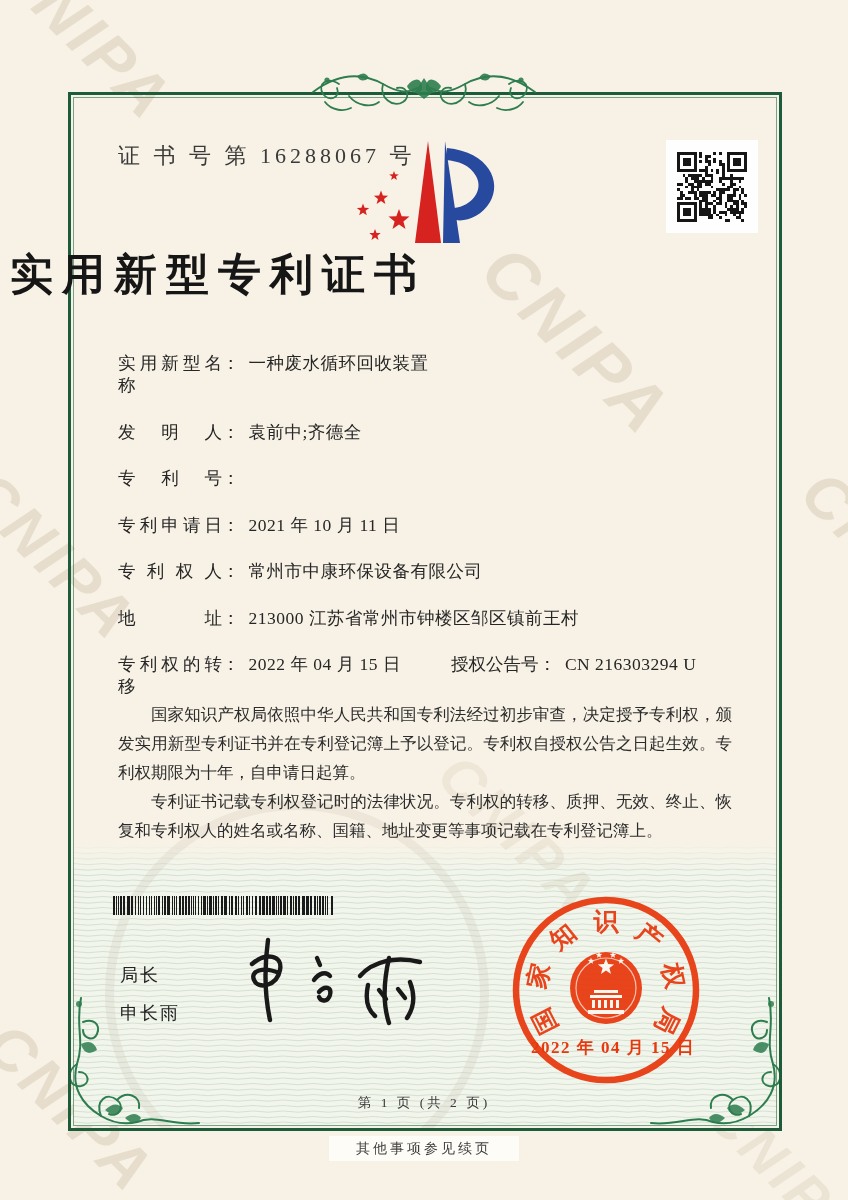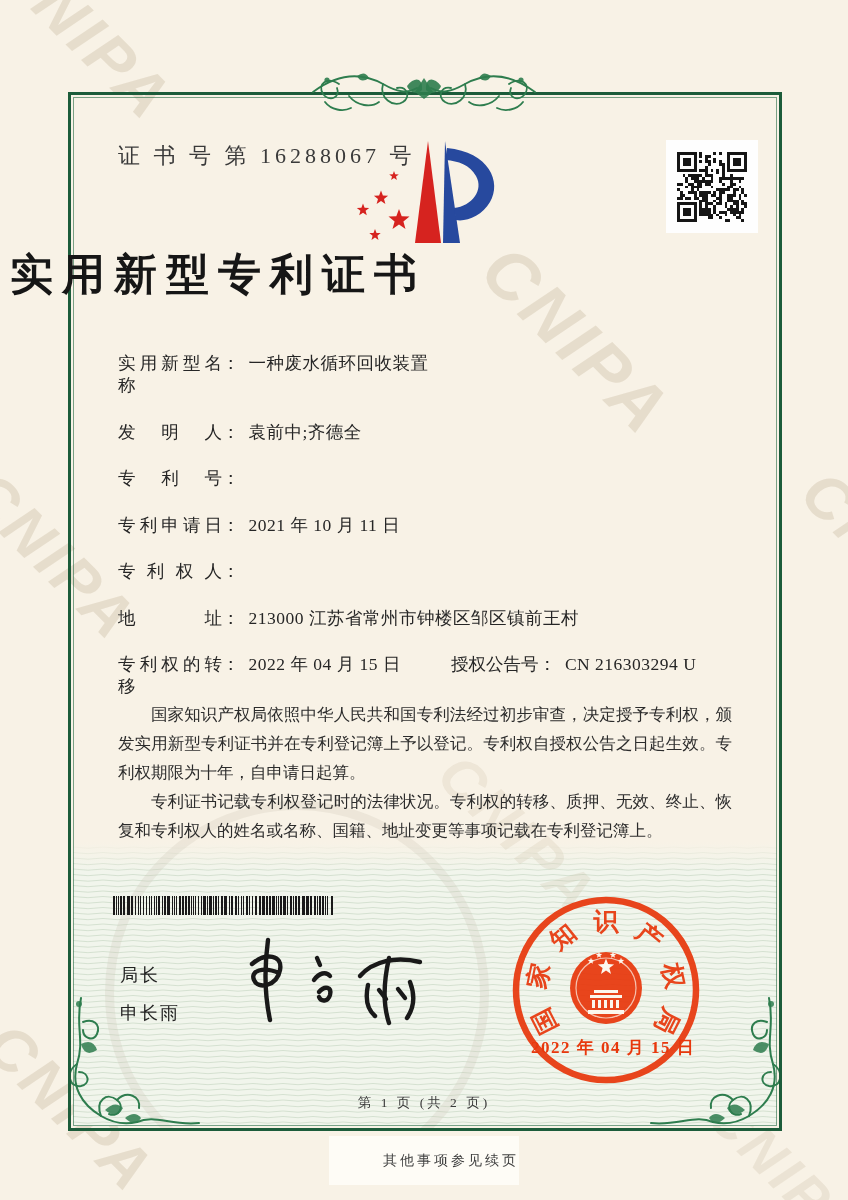--- a/index.html
+++ b/index.html
@@ -40,22 +40,22 @@
   
   #barcode{left:113px;top:896px;}
   .signer-label{left:120px;font-family:"Liberation Sans",sans-serif;font-size:18px;
                 color:#222;letter-spacing:2px;}
   #signature{left:222px;top:928px;}
   #seal{left:504px;top:893px;}
   #seal-date{left:531px;top:1036px;font-size:17px;color:#e8380d;letter-spacing:1.5px;
              font-weight:bold;}
   #page-info{left:0;top:1094px;width:848px;text-align:center;font-size:13.5px;
              letter-spacing:3px;color:#3a3a3a;}
-  #note-box{left:329px;top:1136px;width:190px;height:49px;background:#fefcf6;
-            display:flex;align-items:center;justify-content:flex-end;}
+  #note-box{left:329px;top:1136px;width:190px;height:25px;background:#fefcf6;
+            display:flex;align-items:center;justify-content:center;}
   #note-box span{font-size:14px;letter-spacing:3px;color:#3f3f3f;}
   .orn{position:absolute;z-index:2;}
   .content{z-index:3;}
 </style>
 </head>
 <body>
 
 <span class="wm" style="left:-22px;top:-4px;font-size:64px;">CNIPA</span>
 <span class="wm" style="left:460px;top:300px;font-size:70px;">CNIPA</span>
 <span class="wm" style="left:782px;top:520px;font-size:62px;">CNIPA</span>
@@ -427,20 +427,21 @@
       <span class="fcolon">：</span>
   </div>
   <div class="frow">
     <span class="flabel">专利申请日</span>
       <span class="fcolon">：</span>
     <span class="fvalue">2021 年 10 月 11 日</span>
   </div>
   <div class="frow">
     <span class="flabel">专利权人</span>
       <span class="fcolon">：</span>
+    <span class="fvalue">常州市中康环保设备有限公司</span>
   </div>
   <div class="frow">
     <span class="flabel">地址</span>
       <span class="fcolon">：</span>
     <span class="fvalue">213000 江苏省常州市钟楼区邹区镇前王村</span>
   </div>
   <div class="frow">
     <span class="flabel">专利权的转移</span>
       <span class="fcolon">：</span>
     <span class="fvalue">2022 年 04 月 15 日</span>

